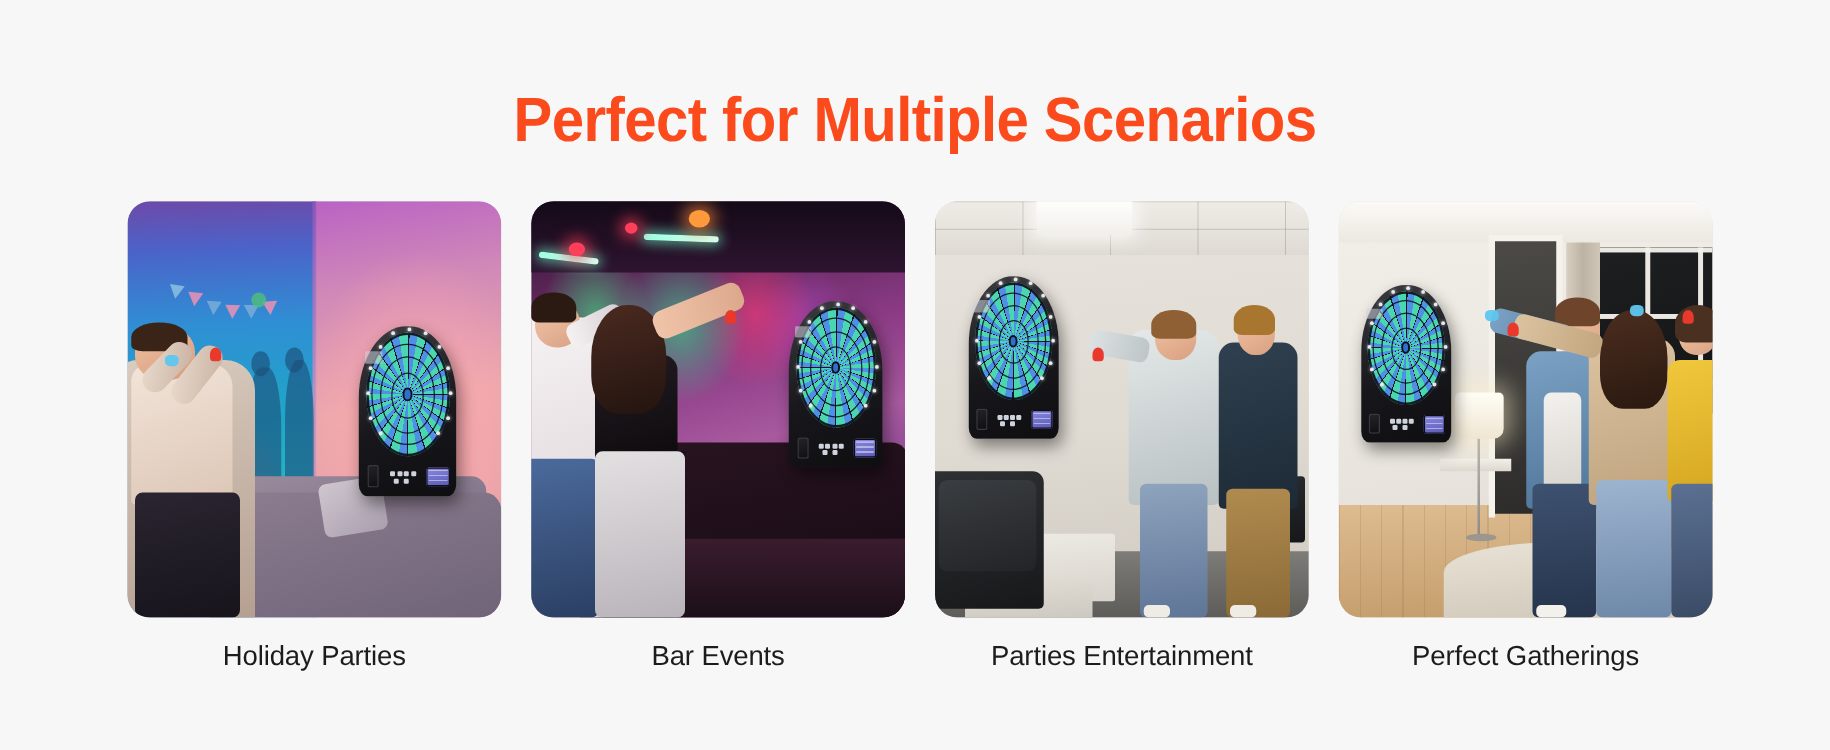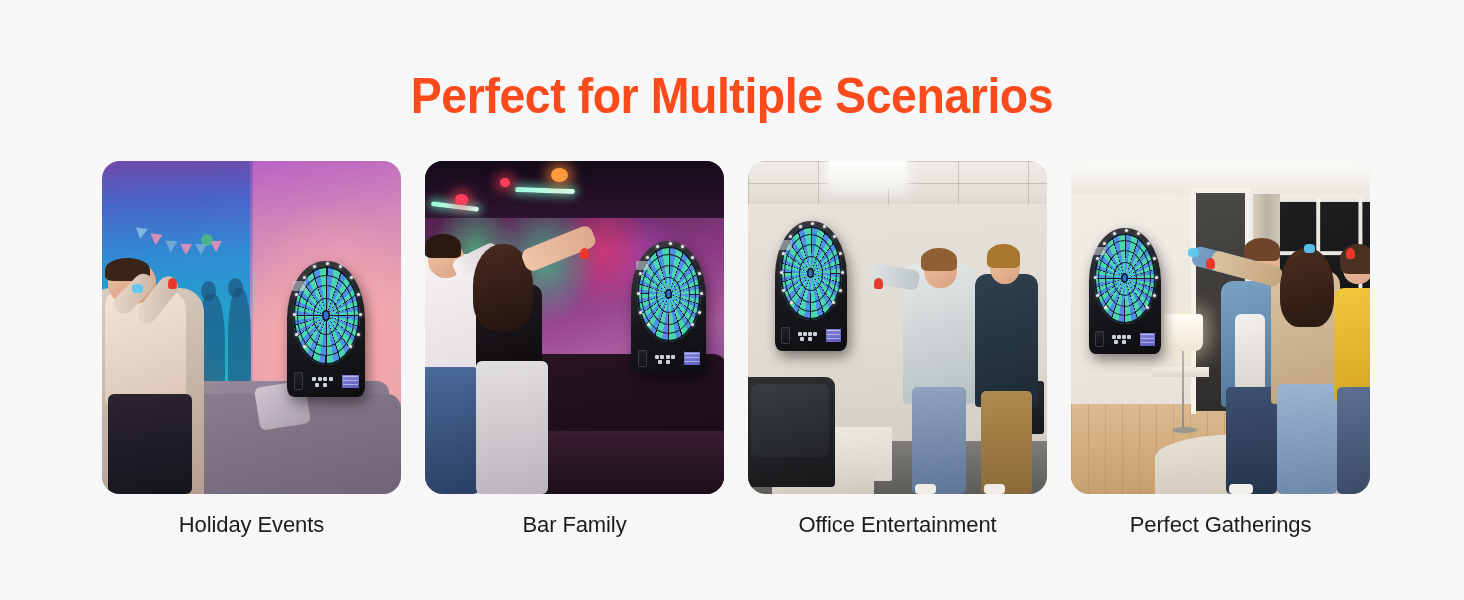--- a/index.html
+++ b/index.html
@@ -587,19 +587,19 @@
             </div>
           </div>
           <div class="db-brand"></div>
         </div>
       </div>
     </div>
 
   </div>
 
   <div class="labels">
-    <div class="label">Holiday Events</div>
-    <div class="label">Bar Family</div>
-    <div class="label">Office Entertainment</div>
+    <div class="label">Holiday Parties</div>
+    <div class="label">Bar Events</div>
+    <div class="label">Parties Entertainment</div>
     <div class="label">Perfect Gatherings</div>
   </div>
 
 </div>
 
 </body></html>

